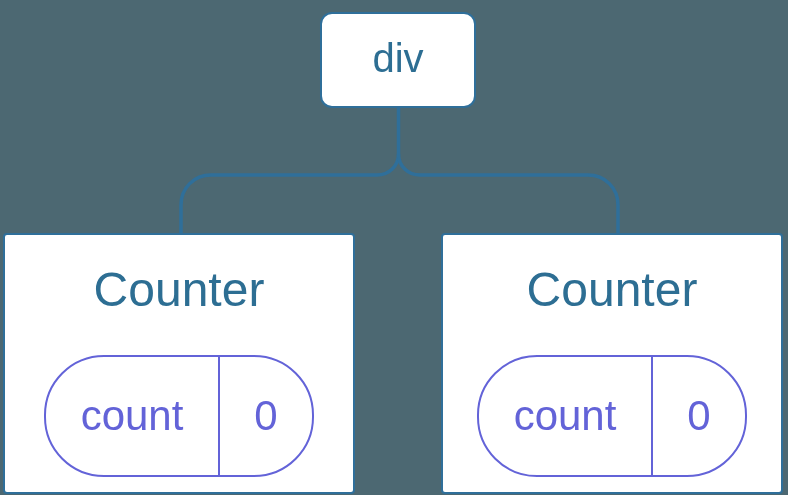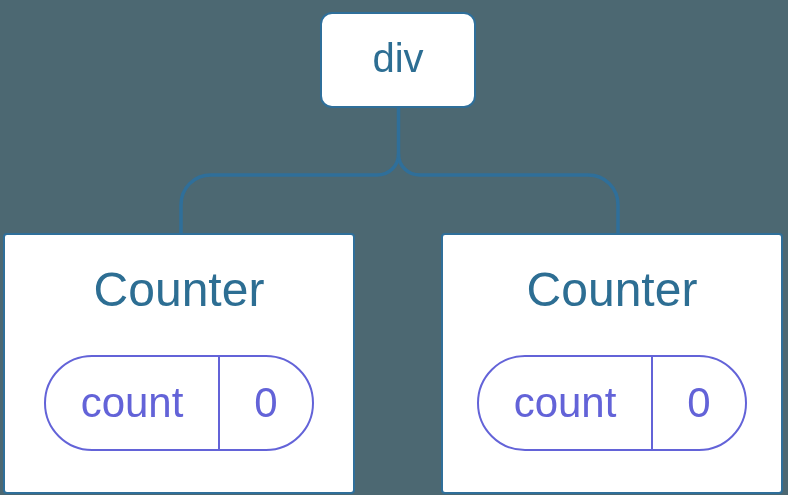--- a/index.html
+++ b/index.html
@@ -65,21 +65,21 @@
   .card-title {
     margin-top: 26px;
     font-size: 48px;
     font-weight: 500;
     line-height: 1.2;
     color: var(--node_text, #2D6E93);
   }
   .pill {
     margin-top: 36px;
     width: 270px;
-    height: 96px;
+    height: 122px;
     box-sizing: border-box;
     border: 2px solid var(--state_accent, #6363D8);
     border-radius: 60px;
     display: flex;
     overflow: hidden;
     background: var(--node_fill, #FFFFFF);
   }
   .pill-key {
     flex: 1;
     display: flex;

